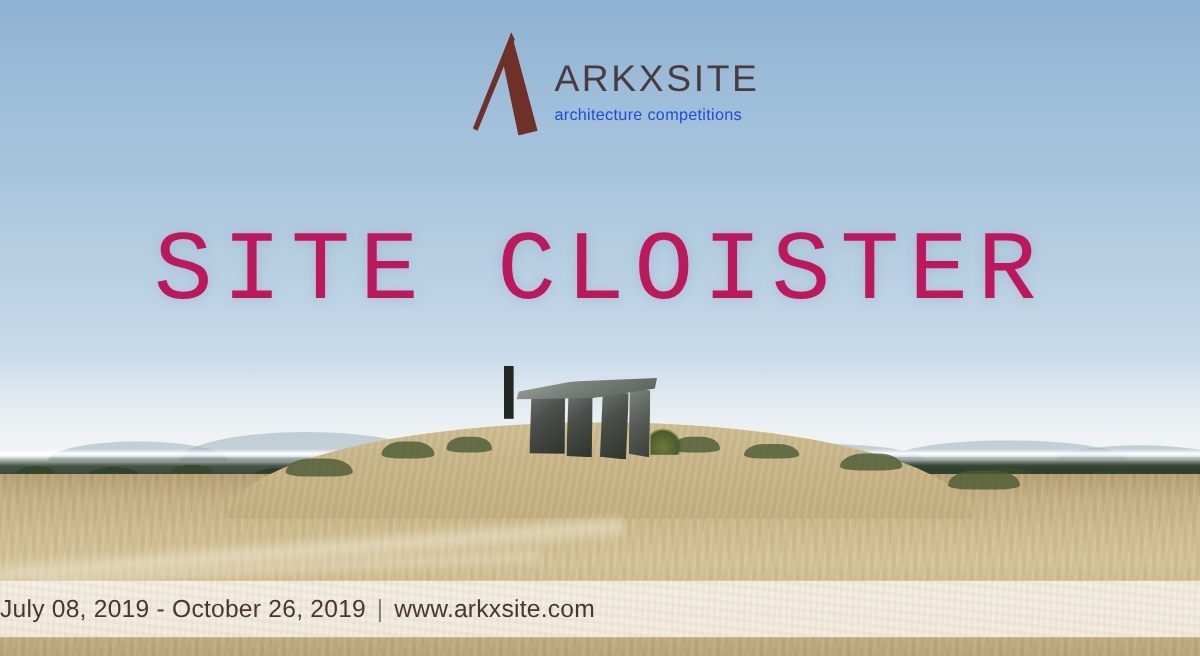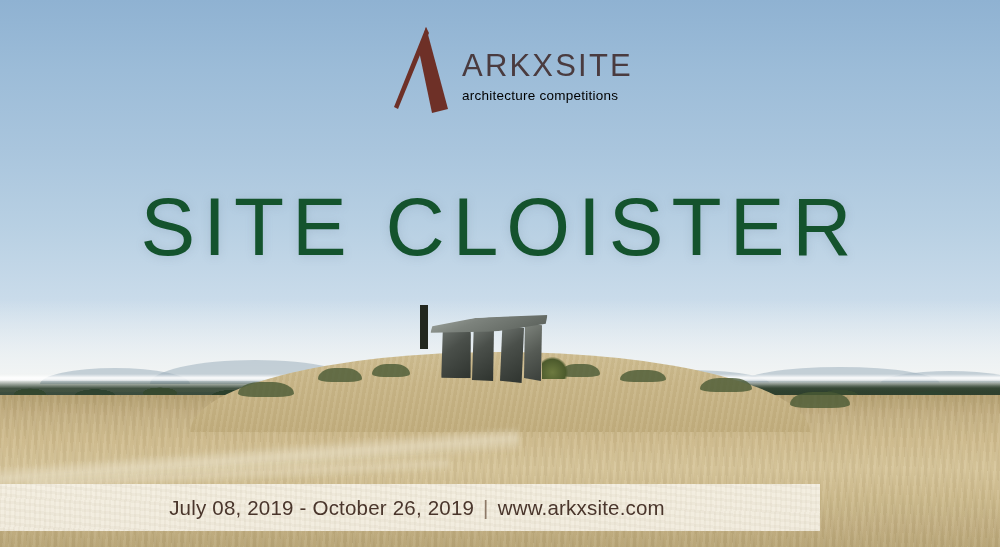--- a/index.html
+++ b/index.html
@@ -170,55 +170,56 @@
     font-size:31px;
     letter-spacing:2.2px;
     font-weight:300;
     color:#4a3b3f;
     line-height:1;
     white-space:nowrap;
   }
   .tagline {
     margin-top:7px;
     font-size:13.5px;
-    color:#000000;
+    color:#1d4ed8;
     letter-spacing:.25px;
     font-weight:400;
     white-space:nowrap;
   }
 
   
   .headline-wrap {
     position:absolute; left:0; top:186px; width:1000px; text-align:center;
   }
   .headline {
     font-size:82px;
     font-weight:300;
-    color:#14532d;
+    color:#be185d;
     letter-spacing:8px;
     line-height:1;
     white-space:nowrap;
     text-shadow:0 1px 10px rgba(120,140,160,0.28);
+    font-family:Liberation Mono, monospace;
   }
   .subhead {
     margin-top:14px;
     font-size:29px;
     font-weight:300;
     color:#f4f8fb;
     letter-spacing:.4px;
     line-height:1;
     white-space:nowrap;
     text-shadow:0 1px 8px rgba(120,140,160,0.3);
   }
 
   
   .footer-bar {
-    position:absolute; left:0; top:484px; width:820px; height:47px;
+    position:absolute; left:0; top:484px; width:1000px; height:47px;
     background:rgba(248,245,236,0.88);
-    display:flex; align-items:center; justify-content:center;padding-left:14px;
+    display:flex; align-items:center; justify-content:flex-start;
   }
   .footer-bar::after {
     content:"";
     position:absolute; inset:0;
     background:
       repeating-linear-gradient(92deg, rgba(190,178,150,0.10) 0 2px, rgba(255,255,255,0.0) 2px 5px),
       repeating-linear-gradient(6deg, rgba(175,162,132,0.08) 0 3px, rgba(255,255,255,0.0) 3px 7px);
     pointer-events:none;
   }
   .footer-text {

